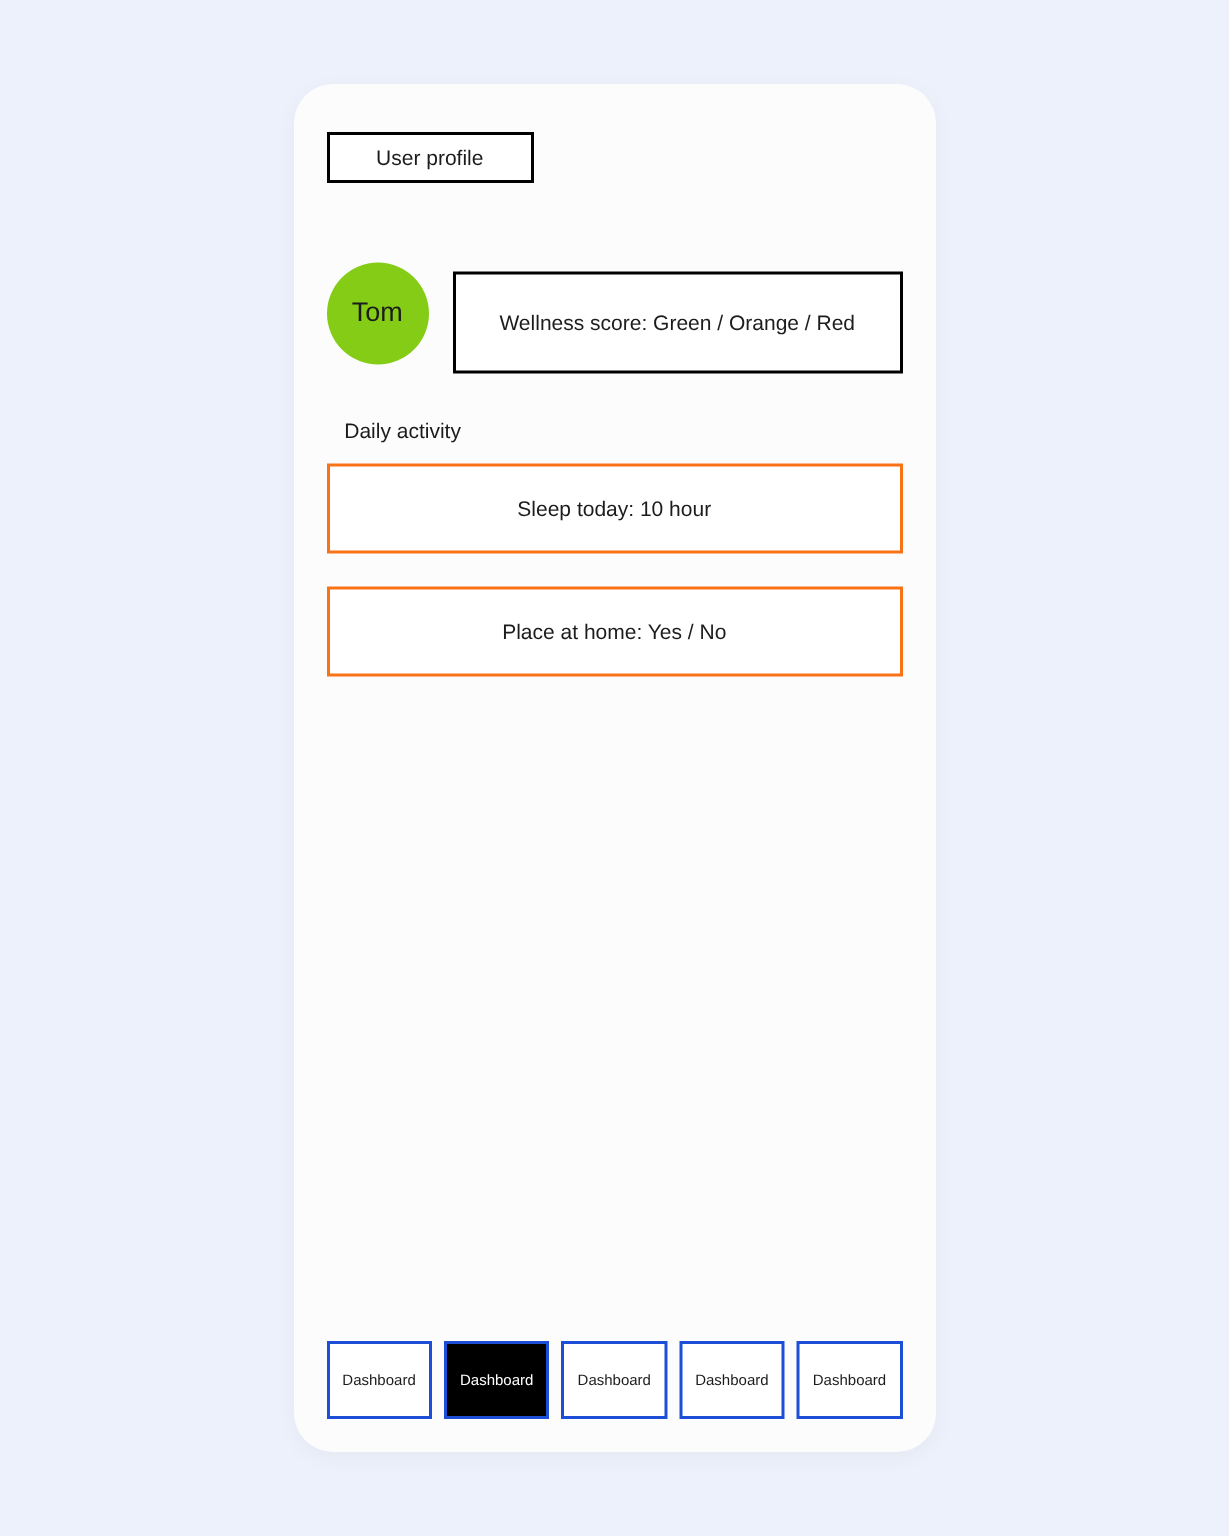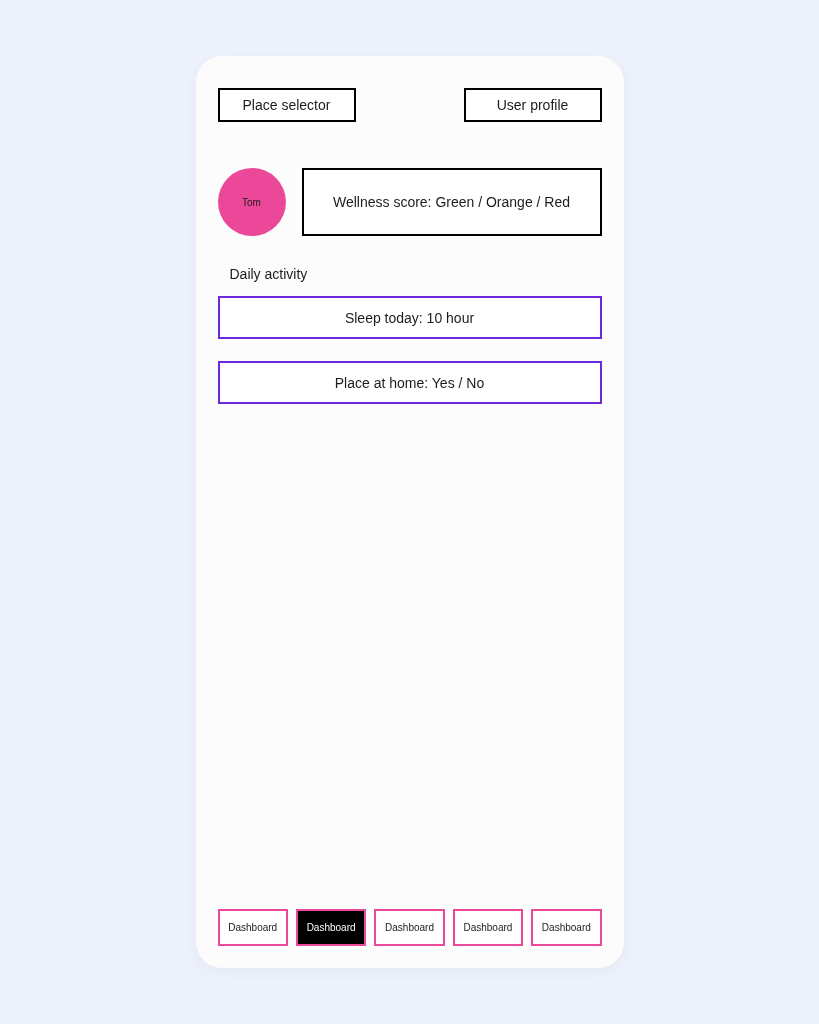--- a/index.html
+++ b/index.html
@@ -43,79 +43,79 @@
     .user-row {
       display: flex;
       align-items: center;
       gap: 16px;
       margin-bottom: 30px;
     }
     .avatar {
       width: 68px;
       height: 68px;
       border-radius: 50%;
-      background: #ec4899;
+      background: #84cc16;
       display: flex;
       align-items: center;
       justify-content: center;
-      font-size: 10px;
+      font-size: 18px;
     }
     .wellness-box {
       flex: 1;
       height: 68px;
       border: 2px solid #000;
       display: flex;
       align-items: center;
       justify-content: center;
       font-size: 14px;
       background: #fff;
+      margin-top: 13px;
     }
     .section-label {
       font-size: 14px;
       margin-bottom: 14px;
       padding-left: 12px;
     }
     .card {
-      border: 2px solid #6d28d9;
-      height: 43px;
+      border: 2px solid #f97316;
+      height: 60px;
       display: flex;
       align-items: center;
       justify-content: center;
       font-size: 14px;
       background: #fff;
       margin-bottom: 22px;
     }
     .bottom-nav {
       margin-top: auto;
       display: flex;
       gap: 8px;
     }
     .nav-item {
       flex: 1;
-      height: 37px;
-      border: 2px solid #ec4899;
+      height: 52px;
+      border: 2px solid #1d4ed8;
       background: #fff;
       font-size: 10px;
       display: flex;
       align-items: center;
       justify-content: center;
       cursor: pointer;
     }
     .nav-item.active {
       background: #000;
       color: #fff;
     }
   </style>
 </head>
 <body>
 
 <div class="phone">
 
   <div class="top-row">
-    <div class="top-btn">Place selector</div>
     <div class="top-btn">User profile</div>
   </div>
 
   <div class="user-row">
     <div class="avatar">
       <span>Tom</span>
     </div>
     <div class="wellness-box">
       <span>Wellness score: Green / Orange / Red</span>
     </div>

